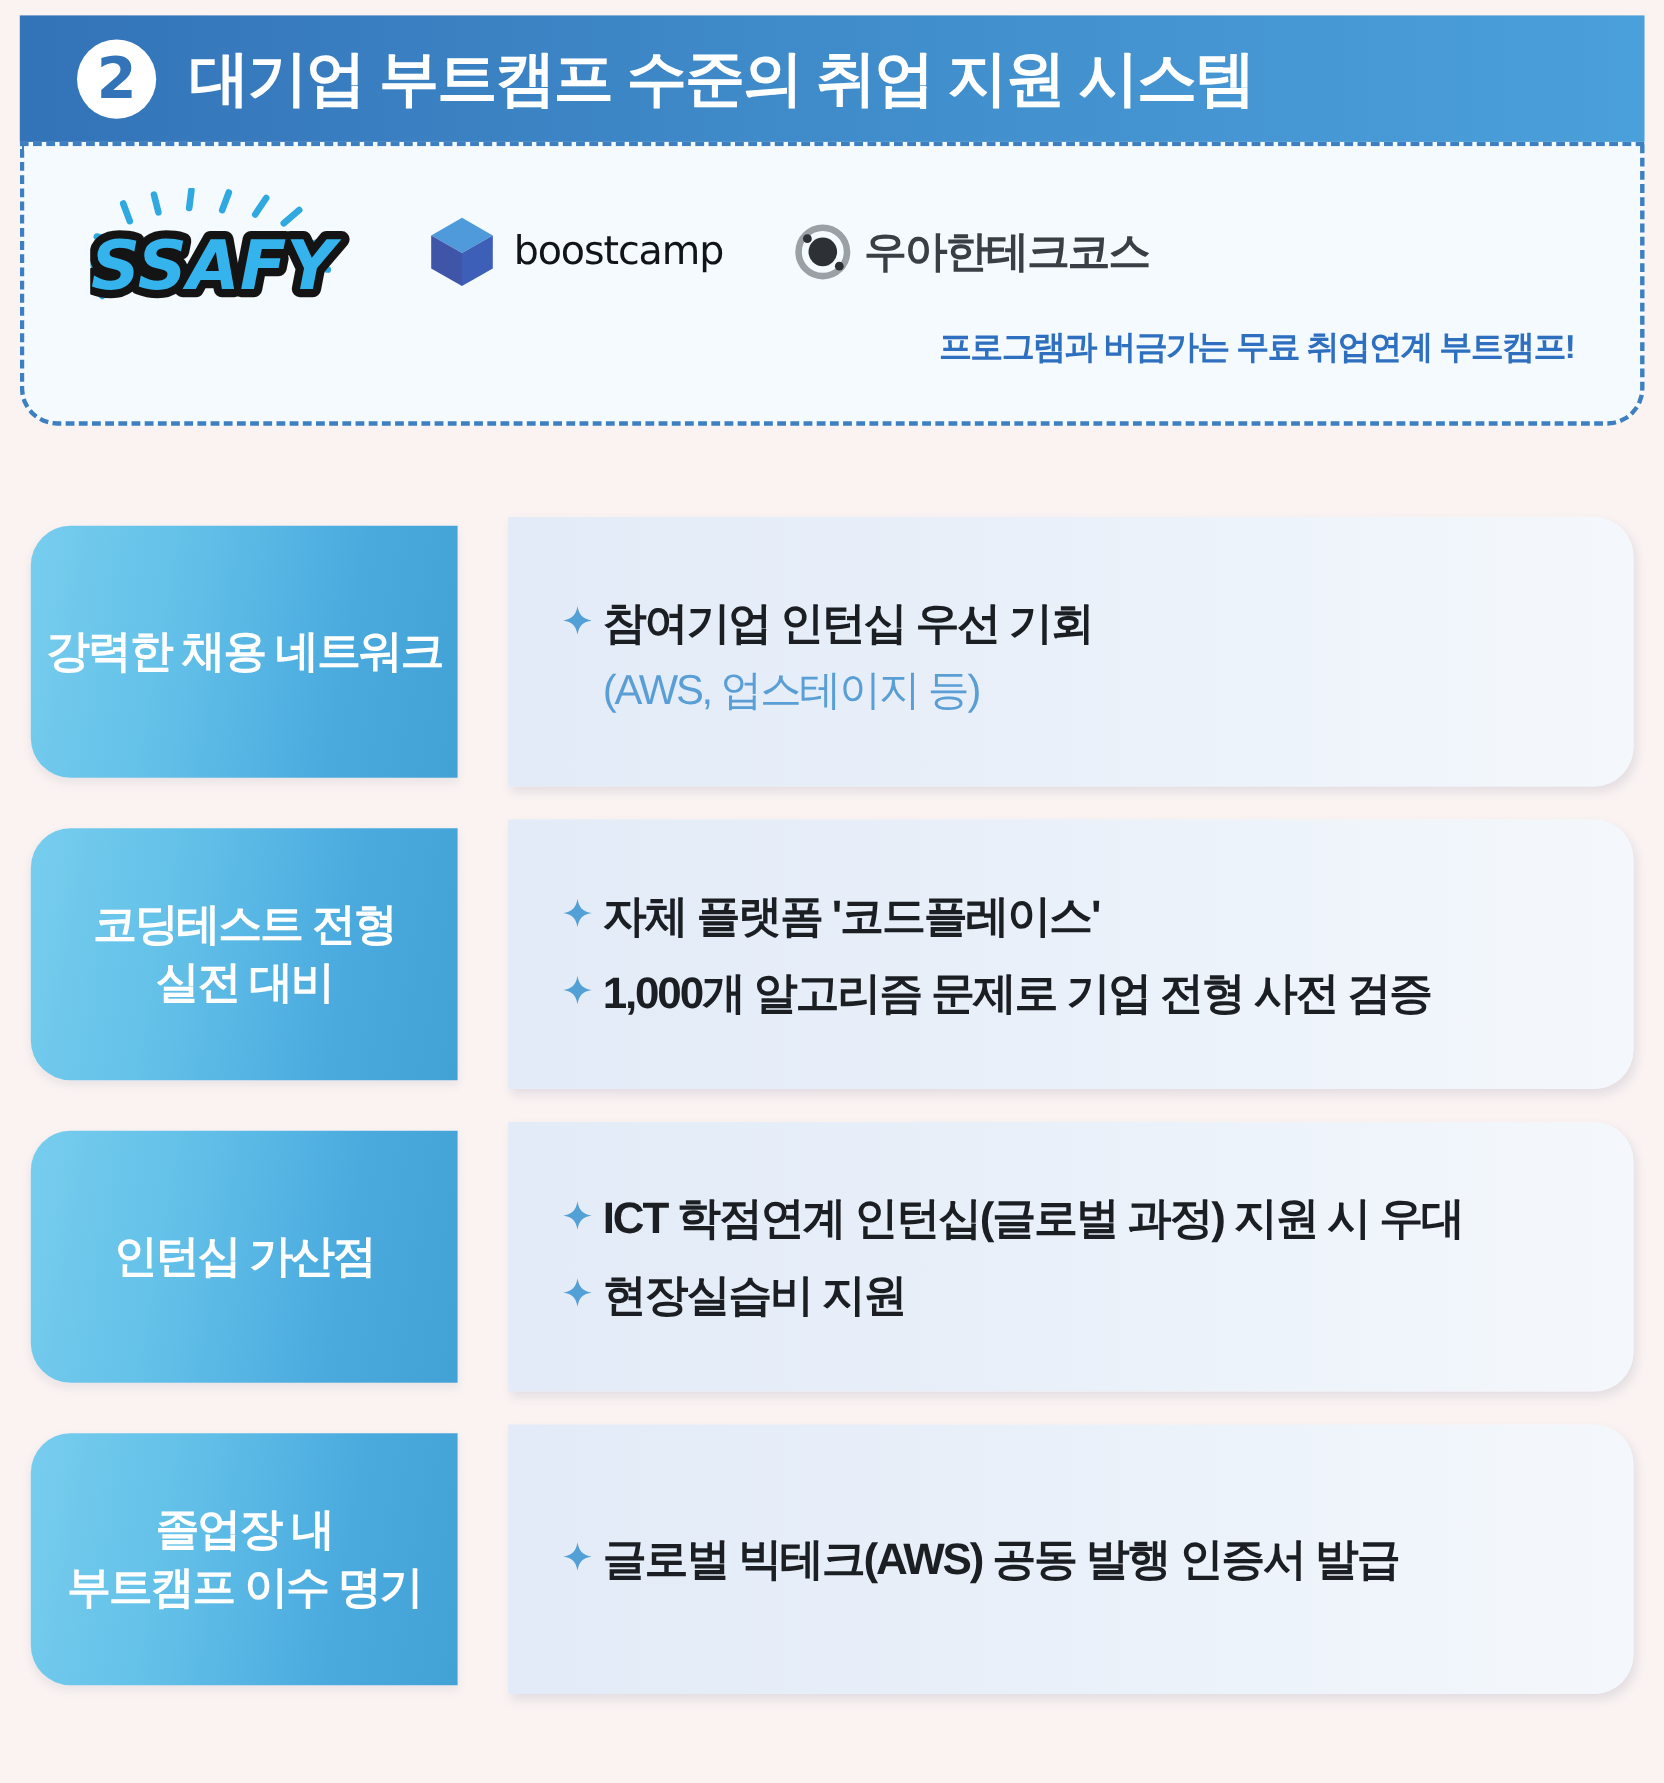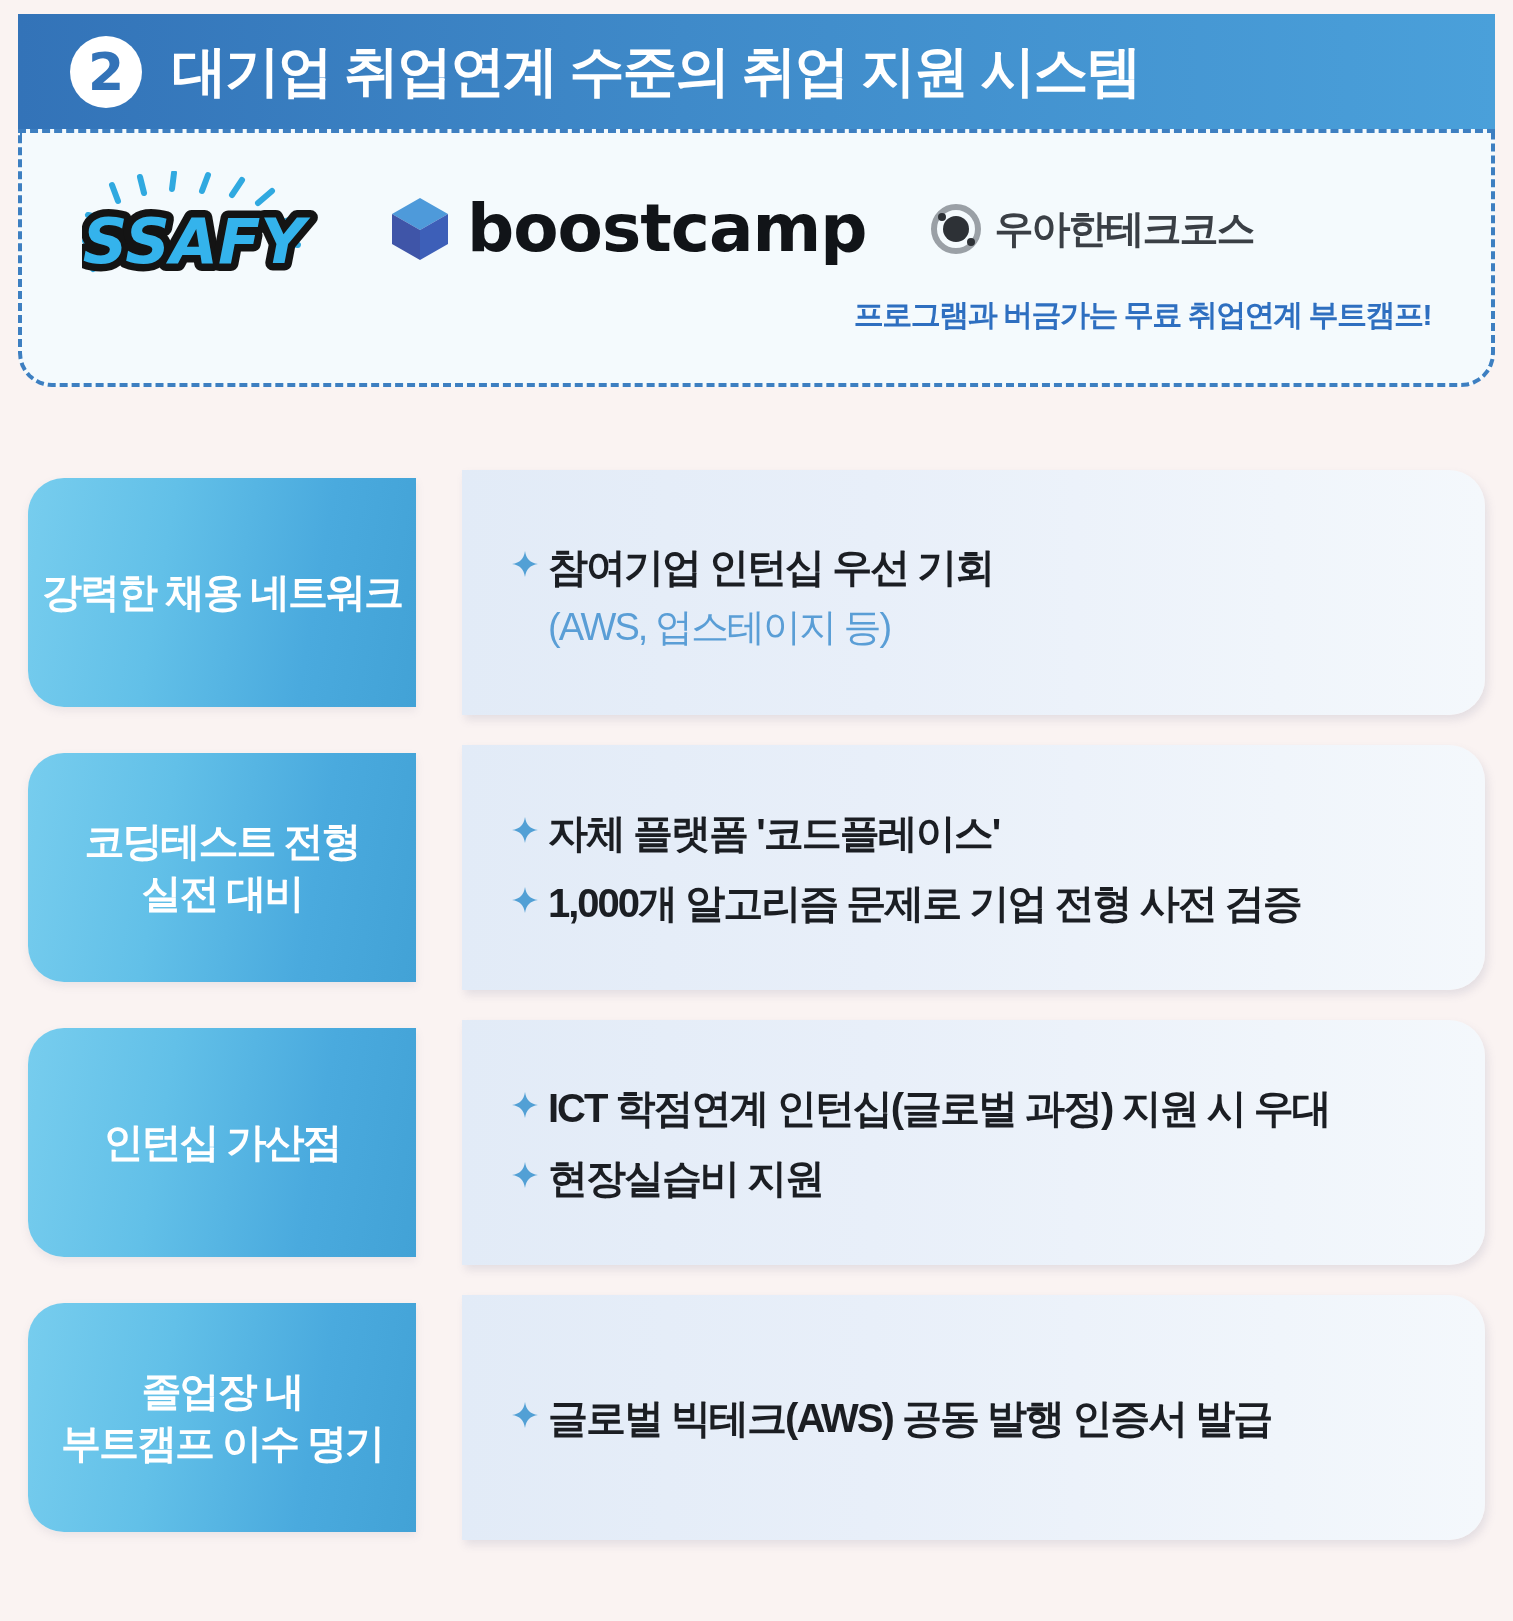--- a/index.html
+++ b/index.html
@@ -49,21 +49,21 @@
     gap:20px;
   }
   
   .ssafy-wrap { position:relative; width:245px; height:115px; flex:0 0 auto; }
   .ssafy-wrap svg { position:absolute; left:0; top:0; }
 
   
   .boostcamp { display:flex; align-items:center; margin-left:42px; flex:0 0 auto; }
   .bc-cube { width:62px; height:66px; flex:0 0 auto; }
   .bc-text {
-    margin-left:16px; font-size:66px; font-weight:bold;
+    margin-left:16px; font-size:36px; font-weight:normal;
     color:#111418; letter-spacing:-1px;
     font-family:"DejaVu Sans", sans-serif;
   }
 
   
   .woowa { display:flex; align-items:center; margin-left:44px; flex:0 0 auto;text-align:center; }
   .woowa-icon { width:52px; height:52px; flex:0 0 auto; }
   .woowa-text {
     margin-left:12px; font-size:39px; font-weight:bold;
     color:#3a3f45; letter-spacing:-2px;
@@ -117,21 +117,21 @@
     letter-spacing:-2px; margin-left:36px; margin-top:2px;
   }
 </style>
 </head>
 <body>
 
 <div id="root">
 
   <div class="header">
     <div class="num-badge">2</div>
-    <div class="header-title">대기업 취업연계 수준의 취업 지원 시스템</div>
+    <div class="header-title">대기업 부트캠프 수준의 취업 지원 시스템</div>
   </div>
 
   <div class="banner">
 
     <div class="banner-row1">
 
       <div class="ssafy-wrap">
         <svg width="245" height="115" viewBox="0 0 245 115" aria-hidden="true">
           <g stroke="#30a9e0" stroke-width="6" stroke-linecap="round">
             <line x1="36" y1="30" x2="30" y2="14"></line>

